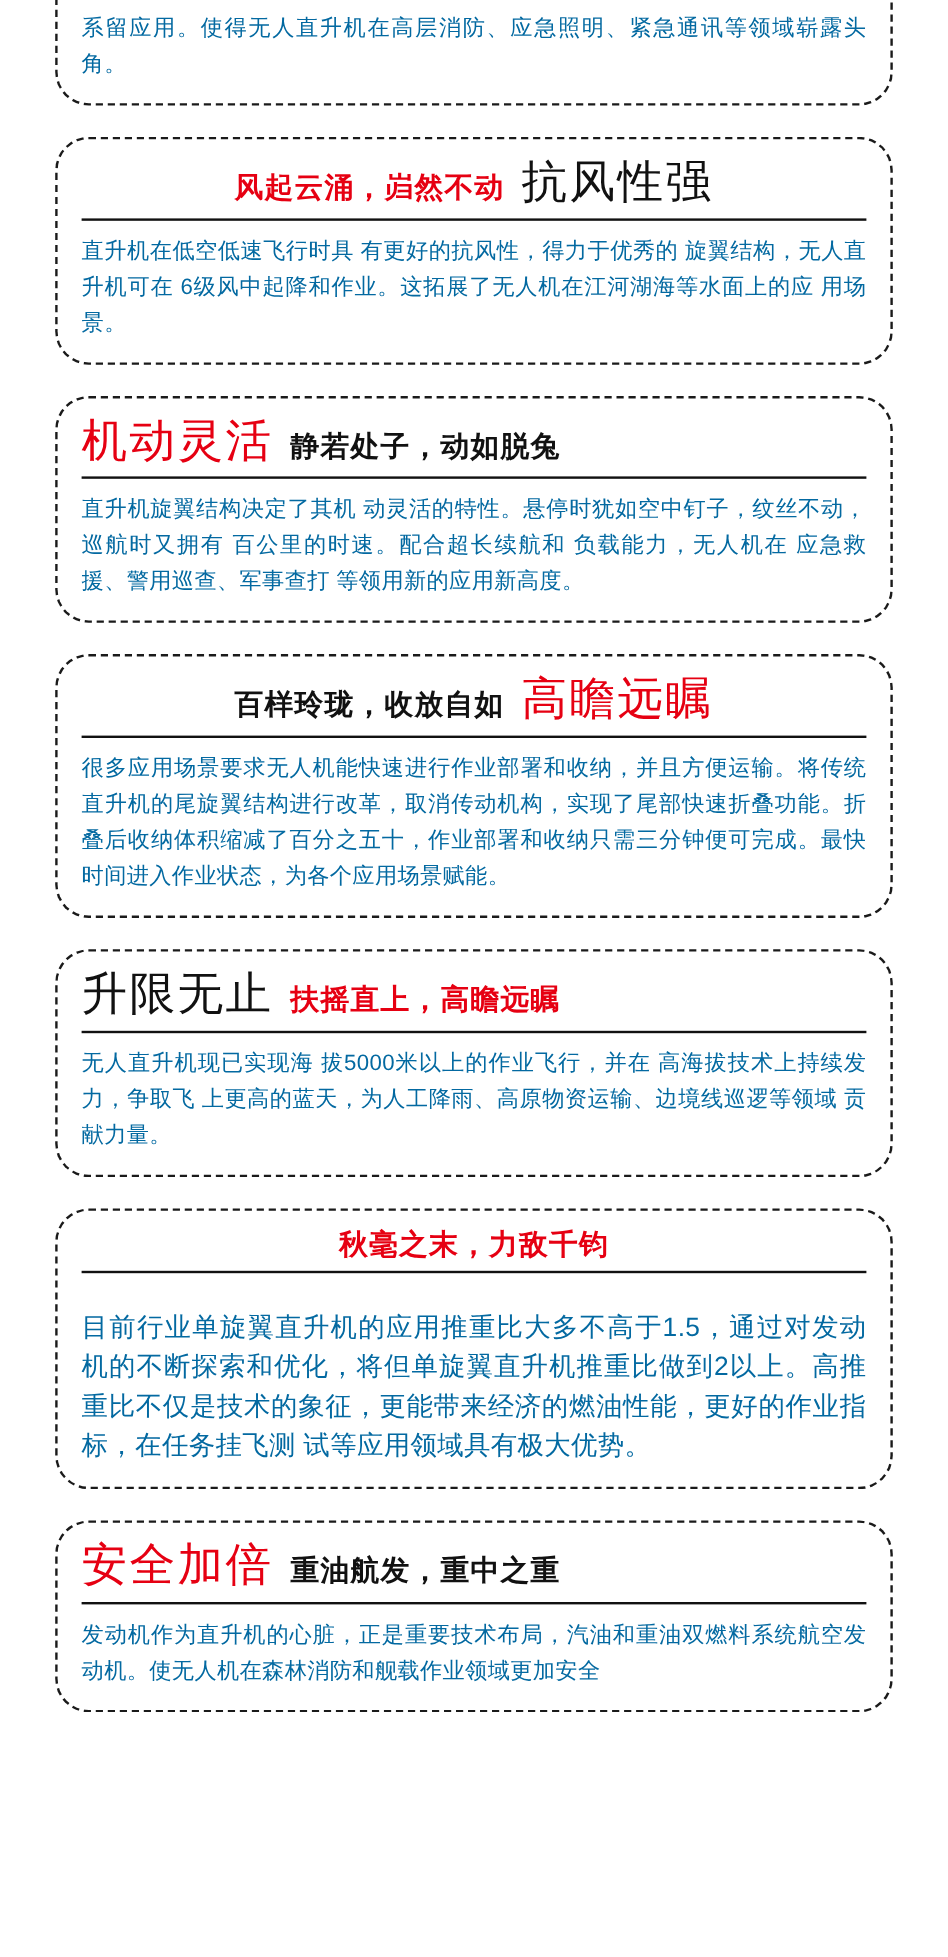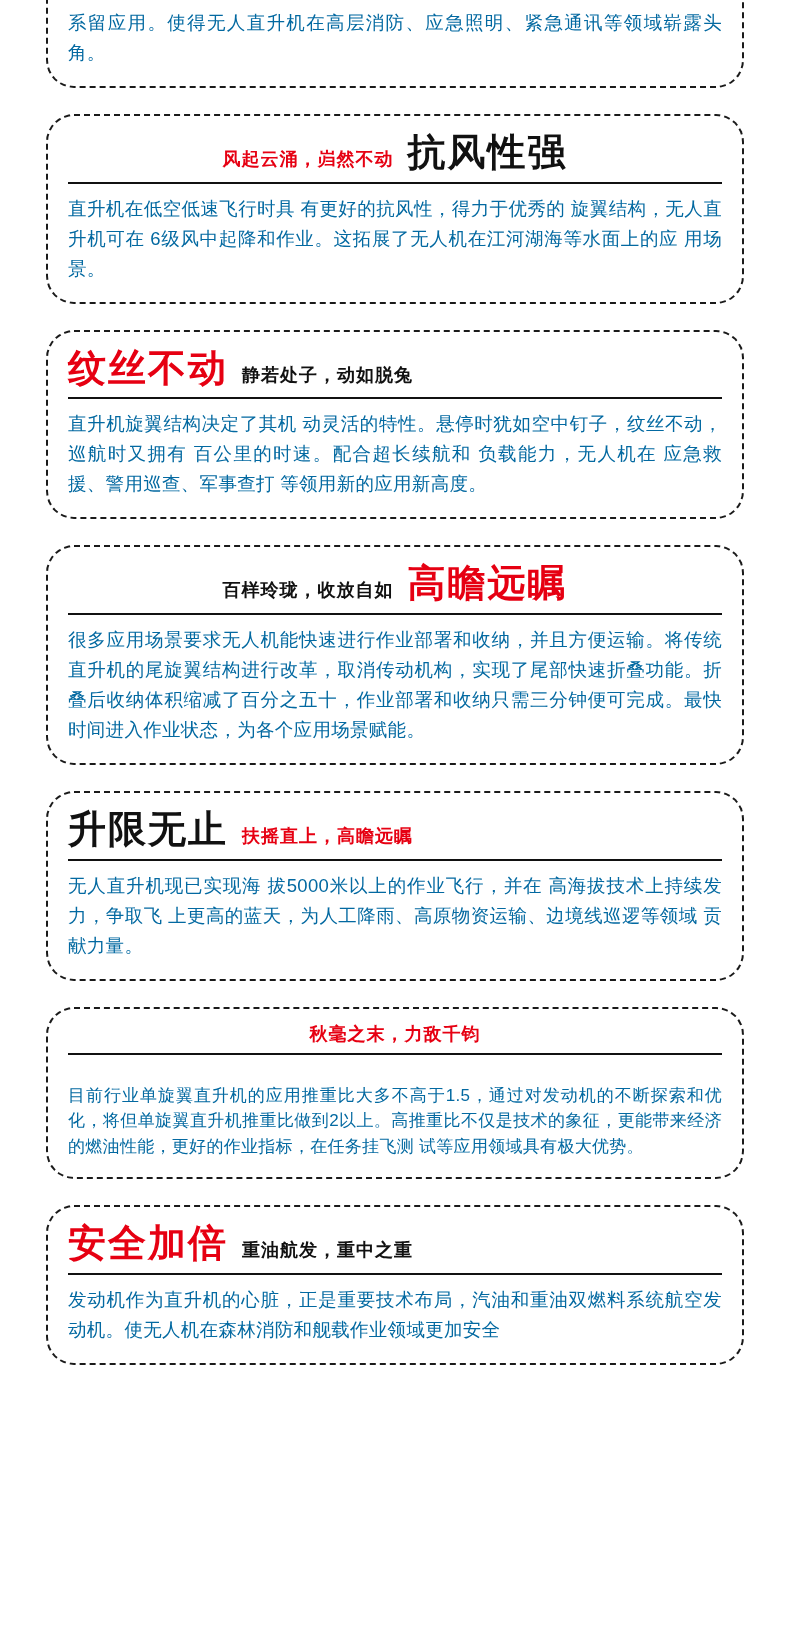--- a/index.html
+++ b/index.html
@@ -40,45 +40,45 @@
     gap: 14px;
     flex-wrap: nowrap;
     white-space: nowrap;
     line-height: 1.1;
     margin: 2px 0 8px 0;
   }
   .headline.left {
     justify-content: flex-start;
   }
   .hl-sub {
-    font-size: 18px;
+    font-size: 24px;
     font-weight: bold;
     letter-spacing: 1px;
   }
   .hl-main {
     font-size: 38px;
-    font-weight: bold;
+    font-weight: normal;
     letter-spacing: 2px;
   }
   .red { color: #e60012; }
   .black { color: #111111; }
   .rule {
     height: 2px;
     background: #111111;
     margin: 4px 0 10px 0;
   }
   .body-text {
     font-size: 18.5px;
     line-height: 1.62;
     color: #0369a1;
     text-align: justify;
     letter-spacing: 0.3px;
   }
   .body-text.tight {
-    font-size: 17px;
+    font-size: 22px;
     line-height: 1.5;
     margin-top: 28px;
   }
   .clip-bottom {
     overflow: hidden;
   }
 </style>
 </head>
 <body>
 
@@ -92,21 +92,21 @@
     <div class="headline">
       <span class="hl-sub red">风起云涌，岿然不动</span>
       <span class="hl-main black">抗风性强</span>
     </div>
     <div class="rule"></div>
     <div class="body-text">直升机在低空低速飞行时具 有更好的抗风性，得力于优秀的 旋翼结构，无人直升机可在 6级风中起降和作业。这拓展了无人机在江河湖海等水面上的应 用场景。</div>
   </div>
 
   <div class="card">
     <div class="headline left">
-      <span class="hl-main red">纹丝不动</span>
+      <span class="hl-main red">机动灵活</span>
       <span class="hl-sub black">静若处子，动如脱兔</span>
     </div>
     <div class="rule"></div>
     <div class="body-text">直升机旋翼结构决定了其机 动灵活的特性。悬停时犹如空中钉子，纹丝不动，巡航时又拥有 百公里的时速。配合超长续航和 负载能力，无人机在 应急救援、警用巡查、军事查打 等领用新的应用新高度。</div>
   </div>
 
   <div class="card">
     <div class="headline">
       <span class="hl-sub black">百样玲珑，收放自如</span>
       <span class="hl-main red">高瞻远瞩</span>

